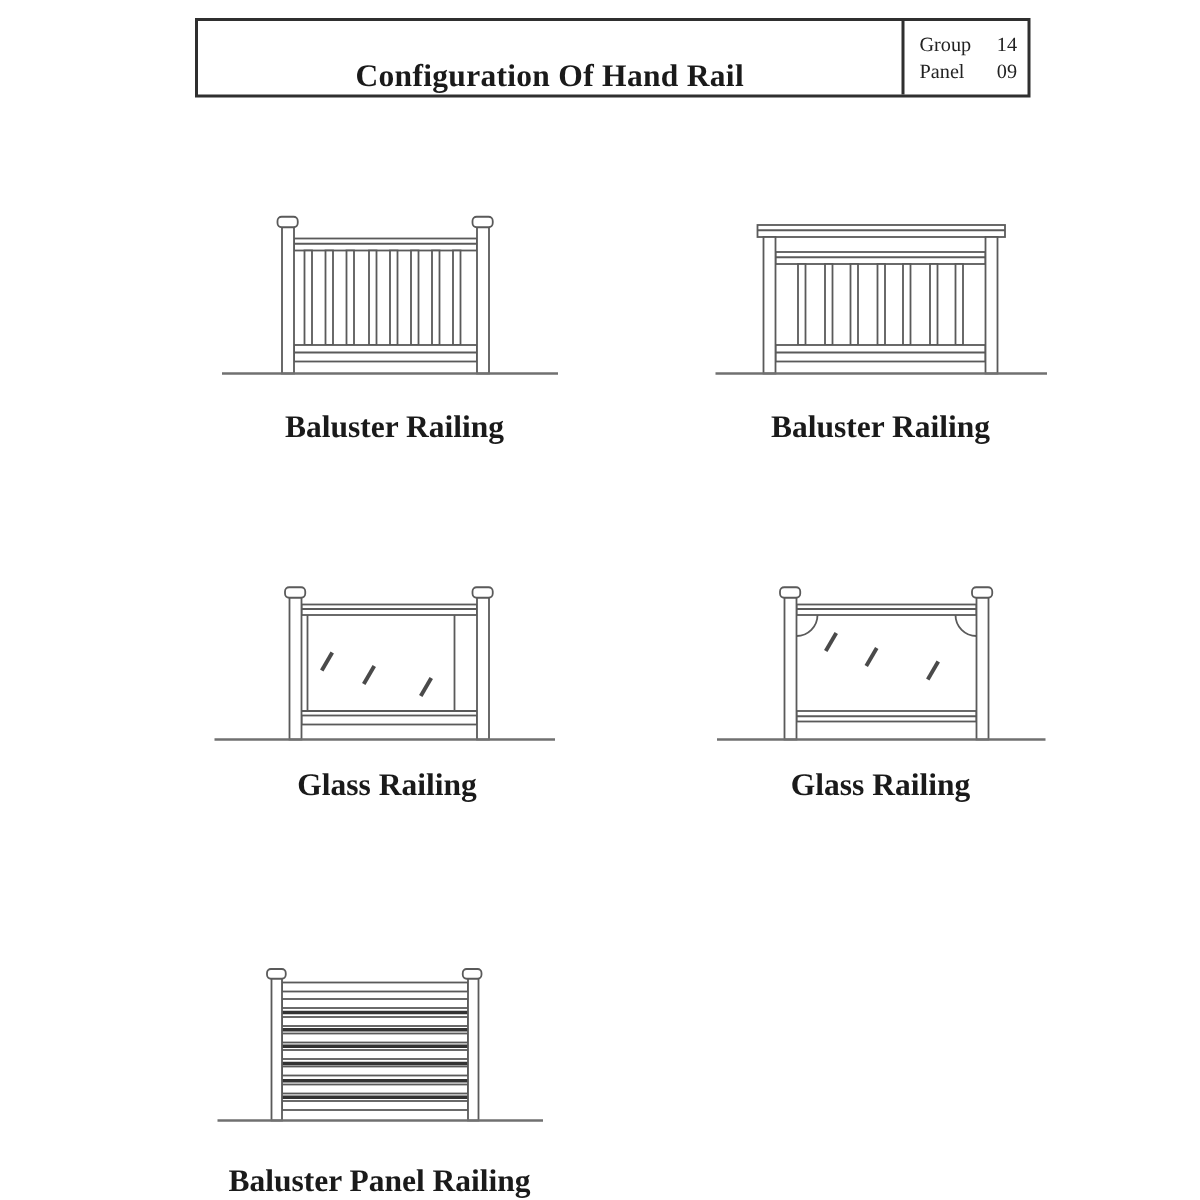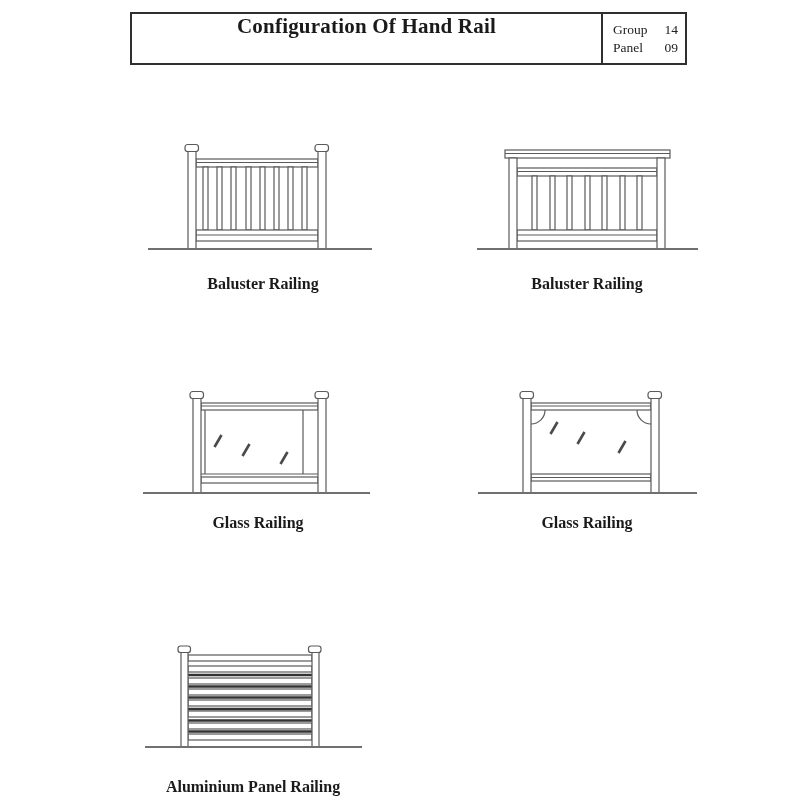--- a/index.html
+++ b/index.html
@@ -7,34 +7,34 @@
     width:800px;height:800px;background:#ffffff;position:relative;overflow:hidden;
     font-family:"Liberation Serif","DejaVu Serif",serif;color:#1a1a1a;
   }
   .page{position:absolute;inset:0;}
   
   .header-box{
     position:absolute;left:130px;top:12px;width:557px;height:53px;
     border:2px solid #2f2f2f;box-sizing:border-box;display:flex;background:#fff;
   }
   .header-title-cell{
-    flex:1;display:flex;align-items:flex-start;justify-content:center;
+    flex:1;display:flex;align-items:flex-end;justify-content:center;
   }
   .header-title{font-size:21px;font-weight:bold;letter-spacing:0.2px;white-space:nowrap;}
   .header-meta-cell{
     width:84px;border-left:2px solid #2f2f2f;box-sizing:border-box;
     display:flex;flex-direction:column;justify-content:center;gap:2px;
     padding:3px 7px 3px 10px;font-size:13.5px;color:#222;
   }
   .meta-row{display:flex;justify-content:space-between;line-height:16px;}
   
   svg.fig{position:absolute;overflow:visible;}
   .fig-label{
     position:absolute;width:220px;text-align:center;
-    font-size:16px;font-weight:bold;line-height:20px;white-space:nowrap;
+    font-size:21px;font-weight:bold;line-height:20px;white-space:nowrap;
   }
   .ln{stroke:#5a5a5a;stroke-width:1.2;fill:none;}
   .bx{stroke:#5a5a5a;stroke-width:1.2;fill:#ffffff;}
   .ground{stroke:#707070;stroke-width:1.8;}
   .thick{stroke:#333333;stroke-width:2.4;}
   .shine{stroke:#4a4a4a;stroke-width:2.6;}
 </style>
 </head>
 <body>
 
@@ -187,15 +187,15 @@
       <line class="thick" x1="48" y1="91.5" x2="172" y2="91.5"></line>
     </g>
     <g>
       <rect class="bx" x="41" y="12" width="7" height="95"></rect>
       <rect class="bx" x="172" y="12" width="7" height="95"></rect>
       <rect class="bx" x="38" y="6" width="12.5" height="6.5" rx="2.6"></rect>
       <rect class="bx" x="168.5" y="6" width="12.5" height="6.5" rx="2.6"></rect>
     </g>
     <line class="ground" x1="5" y1="107" x2="222" y2="107"></line>
   </svg>
-  <div class="fig-label" style="left:143px;top:777px">Aluminium Panel Railing</div>
+  <div class="fig-label" style="left:143px;top:777px">Baluster Panel Railing</div>
 
 </div>
 
 </body></html>

